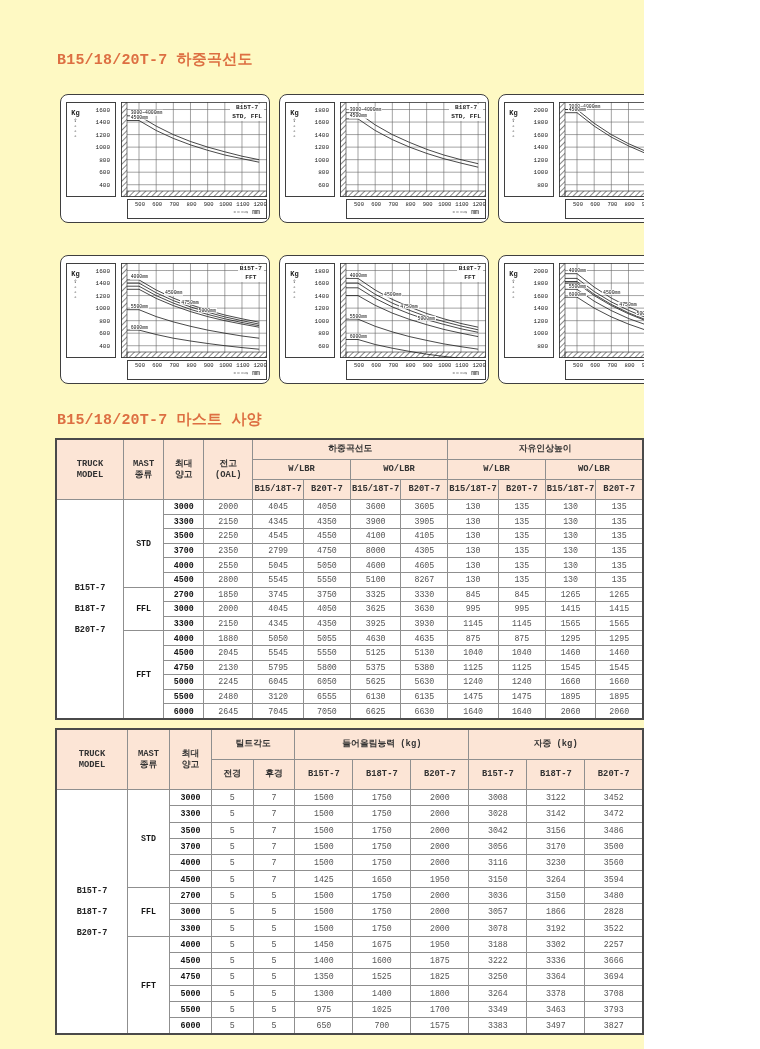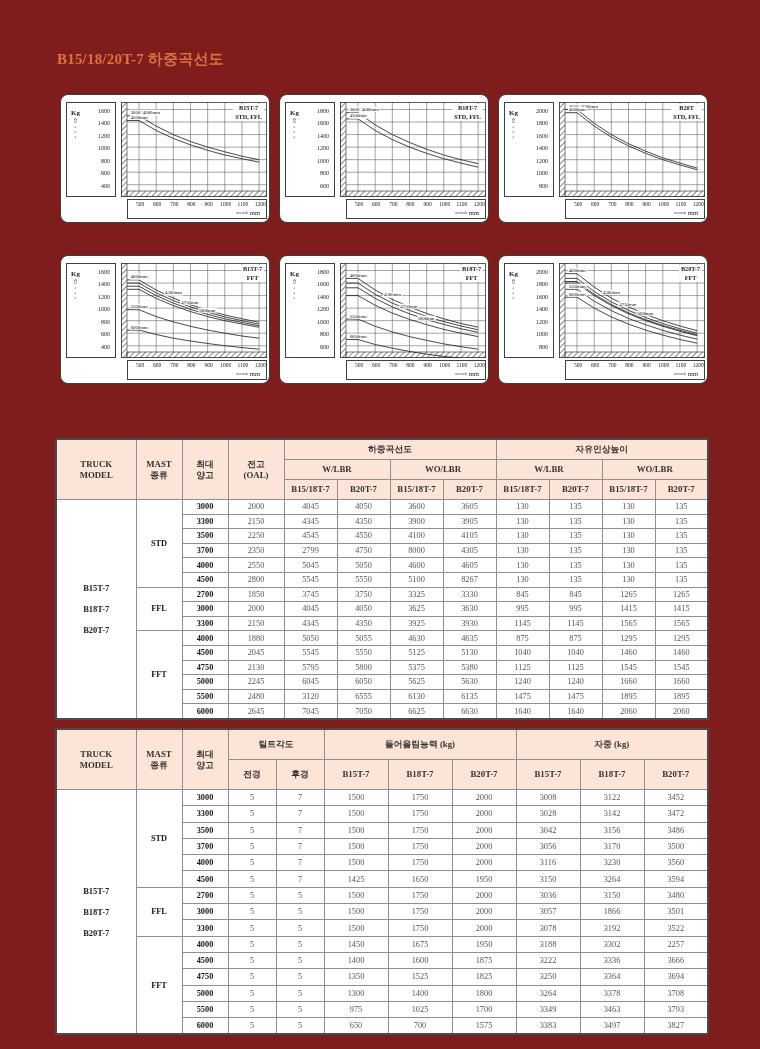--- a/index.html
+++ b/index.html
@@ -1,16 +1,16 @@
 <!DOCTYPE html>
 <html><head>
 <meta charset="utf-8">
 <style>
   html,body{margin:0;padding:0;background:#fff;}
-  .page{position:relative;width:760px;height:1049px;background:#7f1d1d;font-family:Liberation Serif, serif;overflow:hidden;}
+  .page{position:relative;width:644px;height:1049px;background:#fef9c3;font-family:Liberation Mono, monospace;overflow:hidden;}
   .sec-title{position:absolute;left:57px;margin:0;font-size:15px;font-weight:bold;color:#dd6f42;letter-spacing:.2px;}
   #charts{position:absolute;left:60px;top:94px;width:650px;display:flex;flex-direction:column;gap:32px;}
   .chart-row{display:flex;gap:9px;}
   .chart-card{position:relative;width:210px;height:129px;background:#fff;border:1.5px solid #3f3f3f;border-radius:8px;box-sizing:border-box;}
   .ybox{position:absolute;left:5px;top:7px;width:50px;height:95px;border:1px solid #3f3f3f;box-sizing:border-box;}
   .yicon{position:absolute;left:2px;top:6px;width:13px;display:flex;flex-direction:column;align-items:center;font-size:6.5px;color:#222;line-height:1.15;}
   .yicon .kg{font-weight:bold;font-size:7px;}
   .yicon .sq{font-size:5px;line-height:1;}
   .ytick{position:absolute;right:5px;font-size:6px;color:#222;transform:translateY(-50%);line-height:1;}
   .plot{position:absolute;left:60px;top:7px;width:146px;height:95px;}
@@ -444,20 +444,21 @@
             <span class="xtick" style="left: 53.4938px;">800</span>
             <span class="xtick" style="left: 70.6543px;">900</span>
             <span class="xtick" style="left: 87.8148px;">1000</span>
             <span class="xtick" style="left: 104.975px;">1100</span>
             <span class="xtick" style="left: 122.136px;">1200</span>
             <div class="xunit">▫▫▫⇨ mm</div>
           </div>
         </div>
       </div>
     </div>
+  <h2 class="sec-title" style="top:410px;">B15/18/20T-7 마스트 사양</h2>
   <div class="tbl-wrap" id="t1" style="top:438px;">
       <table class="spec t1">
         <colgroup>
           <col style="width: 80px;">
           <col style="width: 46px;">
           <col style="width: 46px;">
           <col style="width: 56px;">
           <col style="width: 53px;">
           <col style="width: 53px;">
           <col style="width: 53px;">
@@ -811,21 +812,21 @@
           </tr>
           <tr>
             <td class="b">3000</td>
             <td class="num">5</td>
             <td class="num">5</td>
             <td class="num">1500</td>
             <td class="num">1750</td>
             <td class="num">2000</td>
             <td class="num">3057</td>
             <td class="num">1866</td>
-            <td class="num">3501</td>
+            <td class="num">2828</td>
           </tr>
           <tr>
             <td class="b">3300</td>
             <td class="num">5</td>
             <td class="num">5</td>
             <td class="num">1500</td>
             <td class="num">1750</td>
             <td class="num">2000</td>
             <td class="num">3078</td>
             <td class="num">3192</td>

